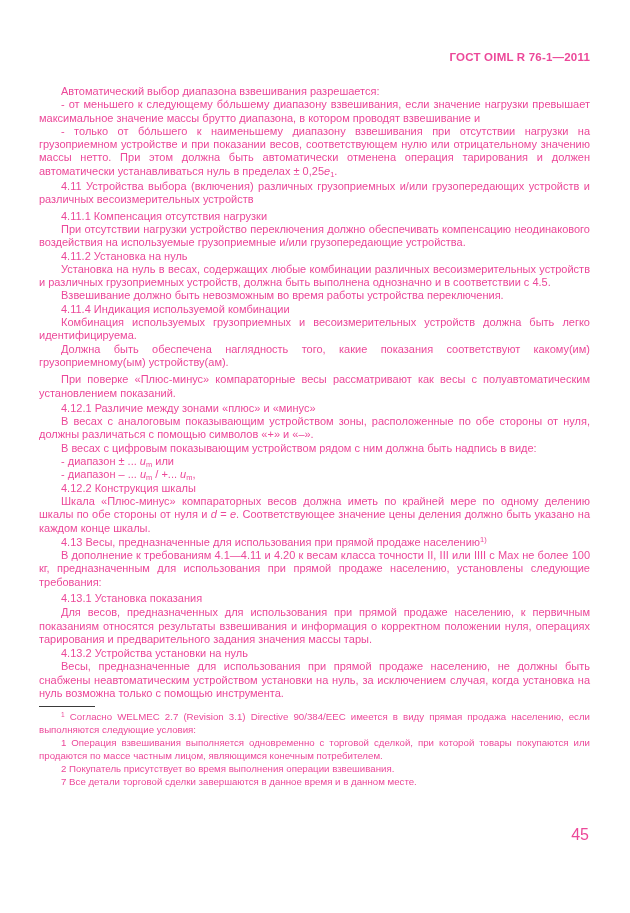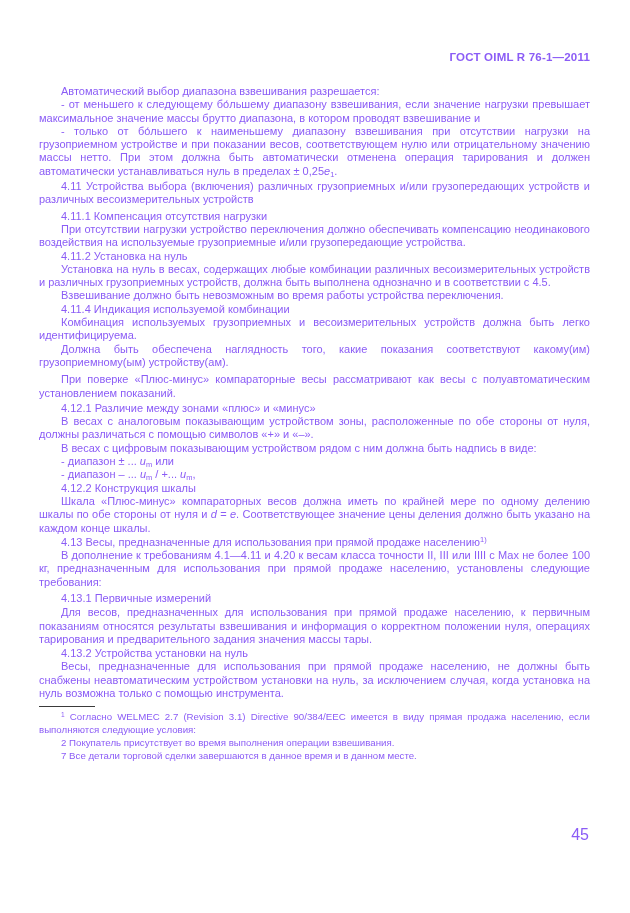--- a/index.html
+++ b/index.html
@@ -2,21 +2,21 @@
 <html lang="ru"><head>
 <meta charset="utf-8">
 <style>
   html,body { margin:0; padding:0; background:#e8e8e8; }
   .page {
     position:relative;
     width:630px; height:913px;
     margin:0 auto;
     background:#ffffff;
     font-family:"Liberation Sans", sans-serif;
-    color:#8b5cf6;
+    color:#ec4899;
     box-sizing:border-box;
     padding:51px 40px 0 39px;
     overflow:hidden;
   }
   .header {
     text-align:right;
     font-weight:bold;
     font-size:11.5px;
     line-height:12px;
     margin-bottom:22px;
@@ -67,29 +67,30 @@
       <p class="indent" style="margin-top: 4px;">При поверке «Плюс-минус» компараторные весы рассматривают как весы с полуавтоматическим установлением показаний.</p>
       <p class="h indent" style="margin-top: 2px;">4.12.1 Различие между зонами «плюс» и «минус»</p>
       <p class="indent">В весах с аналоговым показывающим устройством зоны, расположенные по обе стороны от нуля, должны различаться с помощью символов «+» и «–».</p>
       <p class="indent">В весах с цифровым показывающим устройством рядом с ним должна быть надпись в виде:</p>
       <p class="pl indent">- диапазон  ± ... <i>u</i><sub>m</sub>  или</p>
       <p class="pl indent">- диапазон  – ... <i>u</i><sub>m</sub> / +... <i>u</i><sub>m</sub>,</p>
       <p class="h indent">4.12.2  Конструкция шкалы</p>
       <p class="indent">Шкала «Плюс-минус» компараторных весов должна иметь по крайней мере по одному делению шкалы по обе стороны от нуля и <i>d</i>  =  <i>e</i>.  Соответствующее значение цены деления должно быть указано на каждом конце шкалы.</p>
       <p class="h indent" style="margin-top: 1px;">4.13   Весы, предназначенные для использования при прямой продаже населению<sup>1)</sup></p>
       <p class="indent">В дополнение  к требованиям 4.1—4.11 и 4.20  к весам  класса точности II, III или IIII с Мах  не более 100 кг, предназначенным для использования при прямой продаже населению, установлены следующие требования:</p>
-      <p class="h indent" style="margin-top: 3px;">4.13.1  Первичные измерений</p>
+      <p class="h indent" style="margin-top: 3px;">4.13.1  Установка показания</p>
       <p class="indent" style="margin-top: 1px;">Для весов, предназначенных для использования при прямой продаже населению, к первичным показаниям относятся результаты взвешивания и информация о корректном положении нуля, операциях тарирования и предварительного задания значения массы тары.</p>
       <p class="h indent" style="margin-top: 1px;">4.13.2  Устройства установки на нуль</p>
       <p class="indent">Весы, предназначенные для использования при прямой продаже населению, не должны быть снабжены неавтоматическим устройством установки на нуль, за исключением случая, когда установка на нуль возможна только с помощью инструмента.</p>
     </div>
 
   <div class="fnb">
     <div class="fnrule"></div>
     <div id="footnote-body">
         <p class="indent"><sup>1</sup> Согласно WELMEC 2.7 (Revision 3.1) Directive 90/384/EEC имеется в виду прямая продажа населению, если выполняются следующие условия:</p>
+        <p class="indent">1 Операция взвешивания выполняется одновременно с торговой сделкой, при которой товары покупаются или продаются по массе частным лицом, являющимся конечным потребителем.</p>
         <p class="indent">2 Покупатель присутствует во время выполнения операции взвешивания.</p>
         <p class="indent">7 Все детали торговой сделки завершаются в данное время и в данном месте.</p>
       </div>
   </div>
 
   <div class="pagenum">45</div>
 </div>
 
 </body></html>

